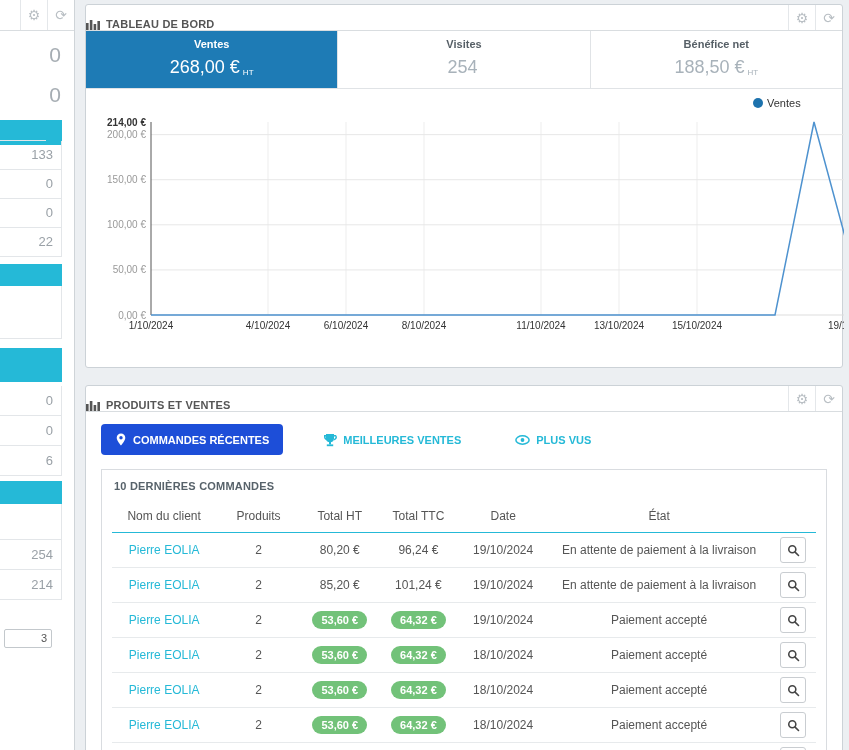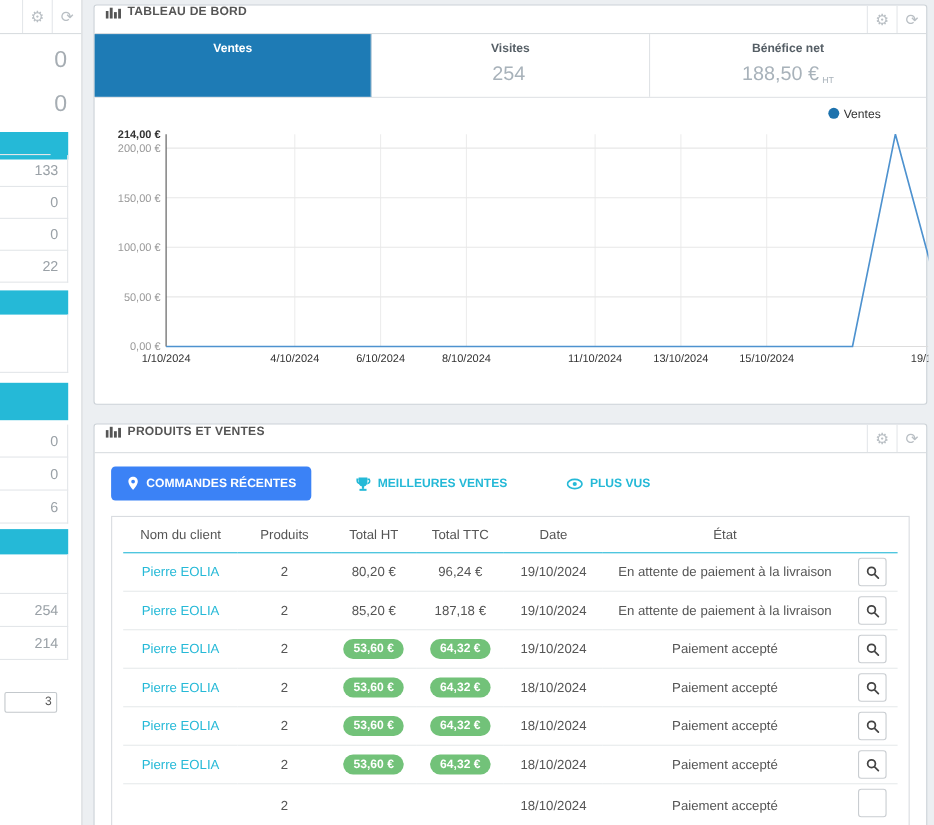--- a/index.html
+++ b/index.html
@@ -3,21 +3,21 @@
 <meta charset="utf-8">
 <style>
   * { margin:0; padding:0; box-sizing:border-box; }
   html,body { width:849px; height:750px; overflow:hidden; }
   body { font-family:"Liberation Sans", sans-serif; background:#eceff2; color:#555; }
   .page { position:relative; width:849px; height:750px; overflow:hidden; }
 
   
   .panel { position:absolute; background:#fff; border:1px solid #ccd2d7; border-radius:3px; }
   .panel-header { display:flex; align-items:stretch; height:26px; border-bottom:1px solid #d9dde0; }
-  .panel-title { display:flex; align-items:flex-start; gap:6px; padding-left:10px; font-size:11px; font-weight:bold; color:#555; letter-spacing:.2px; flex:1; }
+  .panel-title { display:flex; align-items:flex-end; gap:6px; font-size:11px; font-weight:bold; color:#555; letter-spacing:.2px; flex:1; }
   .hdr-btn { width:27px; display:flex; align-items:center; justify-content:center; border-left:1px solid #e4e7ea; color:#b9bfc4; font-size:14px; cursor:pointer; }
 
   
   .left-strip { position:absolute; left:0; top:0; width:75px; height:750px; background:#fff; border-right:1px solid #cfd4d8; }
   .left-strip .panel-header { height:31px; }
   .big-stat { text-align:right; padding-right:13px; font-size:21px; color:#a6adb3; height:34px; line-height:34px; }
   .blue-bar { background:#25b9d7; width:62px; }
   .mini-row { width:62px; border-bottom:1px solid #e3e6e9; border-right:1px solid #e3e6e9; text-align:right; padding-right:8px; font-size:13px; color:#9aa1a7; }
   .mini-empty { width:62px; border-bottom:1px solid #e3e6e9; border-right:1px solid #e3e6e9; }
   .mini-input { position:absolute; left:4px; width:48px; height:19px; border:1px solid #c3c8cc; border-radius:2px; background:#fff; font-size:11px; color:#555; text-align:right; line-height:17px; padding-right:4px; }
@@ -40,21 +40,21 @@
   .ytick { font-size:10px; fill:#999; }
   .ytick.bold { font-weight:bold; fill:#333; }
   .xtick { font-size:10px; fill:#333; }
   .series-line { fill:none; stroke:#4e92cf; stroke-width:1.5; }
   .legend-dot { fill:#1d72ad; }
   .legend-text { font-size:11px; fill:#333; }
 
   
   .tabs { display:flex; align-items:center; gap:26px; padding:12px 15px 14px 15px; }
   .tab { display:flex; align-items:center; gap:6px; font-size:11px; font-weight:bold; color:#25b9d7; cursor:pointer; padding:8px 14px; border-radius:4px; white-space:nowrap; }
-  .tab.active { background:#3b82f6; color:#fff; }
+  .tab.active { background:#1d4ed8; color:#fff; }
   .tab svg { flex:none; }
 
   .orders-box { margin:0 15px; border:1px solid #d9dce0; background:#fff; }
   .box-title { font-size:11px; font-weight:bold; color:#57626a; padding:10px 12px 8px 12px; letter-spacing:.2px; }
   table.orders { width:calc(100% - 20px); margin:0 10px; border-collapse:collapse; font-size:12px; }
   table.orders th { font-weight:normal; color:#555; text-align:center; padding:9px 4px; border-bottom:1px solid #25b9d7; }
   table.orders th:first-child { text-align:center; }
   table.orders td { padding:4px 4px; height:30px; border-bottom:1px solid #e7eaec; text-align:center; color:#555; }
   table.orders td.c-client { text-align:center; }
   .client-link { color:#25b9d7; cursor:pointer; }
@@ -119,20 +119,21 @@
           </svg>
         <span>TABLEAU DE BORD</span>
       </div>
       <div class="hdr-btn">⚙</div>
       <div class="hdr-btn">⟳</div>
     </div>
 
     <div class="metrics">
       <div class="metric active">
         <div class="m-label">Ventes</div>
+        <div class="m-value"><span>268,00 €</span><span class="m-sub">HT</span></div>
       </div>
       <div class="metric">
         <div class="m-label">Visites</div>
         <div class="m-value"><span>254</span><span class="m-sub"></span></div>
       </div>
       <div class="metric">
         <div class="m-label">Bénéfice net</div>
         <div class="m-value"><span>188,50 €</span><span class="m-sub">HT</span></div>
       </div>
     </div>
@@ -207,20 +208,21 @@
       <div class="tab">
         <svg width="15" height="12" viewBox="0 0 15 12">
             <ellipse cx="7.5" cy="6" rx="6.6" ry="4.2" fill="none" stroke="currentColor" stroke-width="1.5"></ellipse>
             <circle cx="7.5" cy="6" r="1.9" fill="currentColor"></circle>
           </svg>
         <span>PLUS VUS</span>
       </div>
     </div>
 
     <div class="orders-box">
+      <div class="box-title">10 DERNIÈRES COMMANDES</div>
       <table class="orders">
         <thead>
           <tr>
             <th class="col-w-client">Nom du client</th>
             <th class="col-w-prod">Produits</th>
             <th class="col-w-ht">Total HT</th>
             <th class="col-w-ttc">Total TTC</th>
             <th class="col-w-date">Date</th>
             <th class="col-w-etat">État</th>
             <th class="col-w-act"></th>
@@ -240,21 +242,21 @@
                     <circle cx="5.7" cy="5.7" r="3.8" fill="none" stroke="currentColor" stroke-width="1.7"></circle>
                     <line x1="8.7" y1="8.7" x2="12.4" y2="12.4" stroke="currentColor" stroke-width="1.7" stroke-linecap="round"></line>
                   </svg>
       </span>
     </td>
   </tr>
             <tr>
     <td class="c-client"><span class="client-link">Pierre EOLIA</span></td>
     <td>2</td>
     <td><span>85,20 €</span></td>
-    <td><span>187,18 €</span></td>
+    <td><span>101,24 €</span></td>
     <td class="c-date">19/10/2024</td>
     <td class="c-status">En attente de paiement à la livraison</td>
     <td>
       <span class="loupe-btn">
         <svg width="13" height="13" viewBox="0 0 14 14">
                     <circle cx="5.7" cy="5.7" r="3.8" fill="none" stroke="currentColor" stroke-width="1.7"></circle>
                     <line x1="8.7" y1="8.7" x2="12.4" y2="12.4" stroke="currentColor" stroke-width="1.7" stroke-linecap="round"></line>
                   </svg>
       </span>
     </td>

